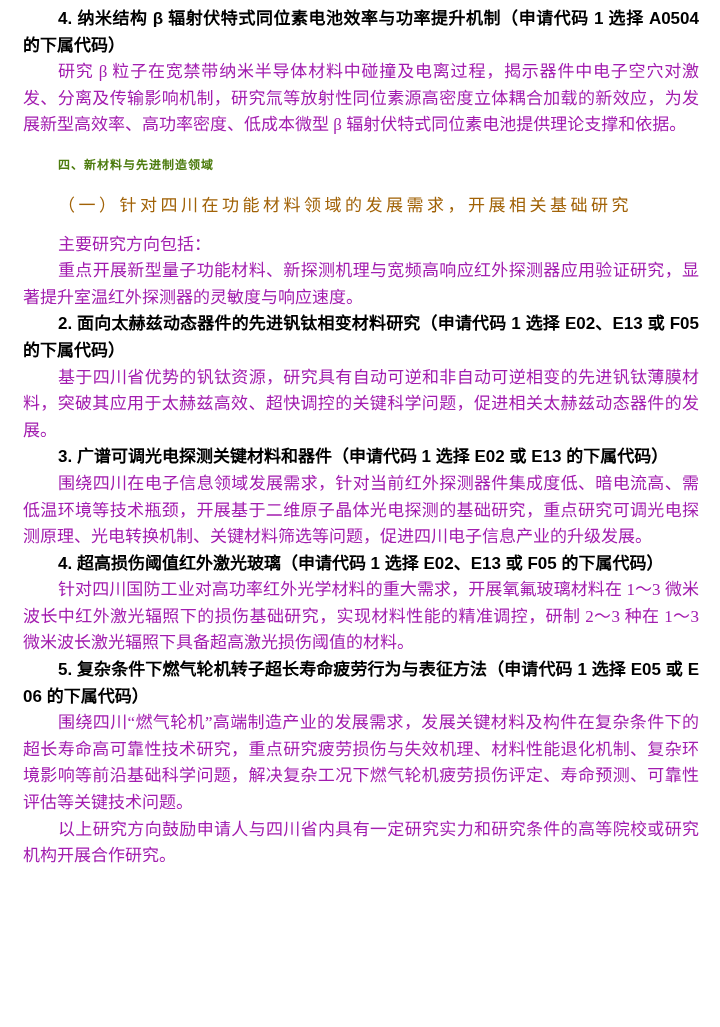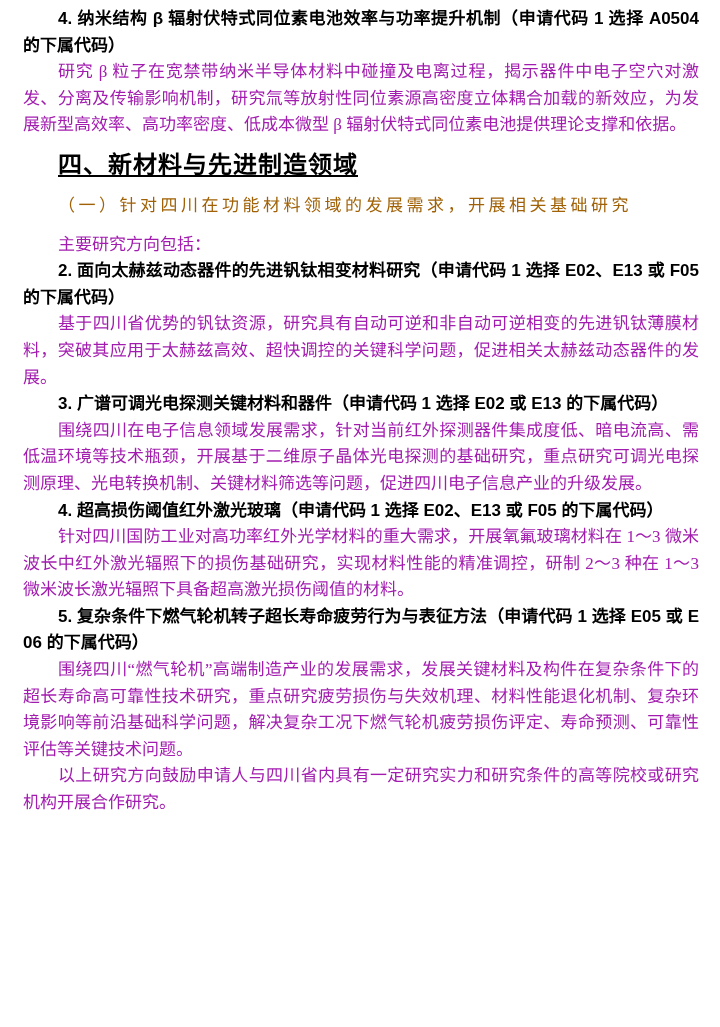--- a/index.html
+++ b/index.html
@@ -28,26 +28,25 @@
     font-family: "Liberation Serif", serif;
     word-break: break-all;
   }
   .heading {
     font-weight: bold;
     color: #000000;
     font-family: "Liberation Sans", sans-serif;
   }
   .section-title {
     margin: 13px 0 13px 0;
-    font-size: 24px;
+    font-size: 12px;
     font-weight: bold;
-    color: #000000;
+    color: #4d7c0f;
     font-family: "Liberation Sans", sans-serif;
     letter-spacing: 1px;
-    text-decoration: underline;
   }
   .subsection-title {
     margin: 0 0 13px 0;
     font-weight: normal;
     color: #a16207;
     font-family: "Liberation Serif", serif;
     letter-spacing: 3.5px;
     line-height: 27px;
   }
 </style>
@@ -61,20 +60,21 @@
   <p class="para">研究 β 粒子在宽禁带纳米半导体材料中碰撞及电离过程，揭示器件中电子空穴对激发、分离及传输影响机制，研究氚等放射性同位素源高密度立体耦合加载的新效应，为发展新型高效率、高功率密度、低成本微型 β 辐射伏特式同位素电池提供理论支撑和依据。</p>
 
 
   <p class="para section-title">四、新材料与先进制造领域</p>
 
   <p class="para subsection-title">（一）针对四川在功能材料领域的发展需求，开展相关基础研究</p>
 
   <p class="para">主要研究方向包括：</p>
 
 
+  <p class="para">重点开展新型量子功能材料、新探测机理与宽频高响应红外探测器应用验证研究，显著提升室温红外探测器的灵敏度与响应速度。</p>
 
   <p class="para heading">2. 面向太赫兹动态器件的先进钒钛相变材料研究（申请代码 1 选择 E02、E13 或 F05 的下属代码）</p>
 
   <p class="para">基于四川省优势的钒钛资源，研究具有自动可逆和非自动可逆相变的先进钒钛薄膜材料，突破其应用于太赫兹高效、超快调控的关键科学问题，促进相关太赫兹动态器件的发展。</p>
 
   <p class="para heading">3. 广谱可调光电探测关键材料和器件（申请代码 1 选择 E02 或 E13 的下属代码）</p>
 
   <p class="para">围绕四川在电子信息领域发展需求，针对当前红外探测器件集成度低、暗电流高、需低温环境等技术瓶颈，开展基于二维原子晶体光电探测的基础研究，重点研究可调光电探测原理、光电转换机制、关键材料筛选等问题，促进四川电子信息产业的升级发展。</p>
 
   <p class="para heading">4. 超高损伤阈值红外激光玻璃（申请代码 1 选择 E02、E13 或 F05 的下属代码）</p>

